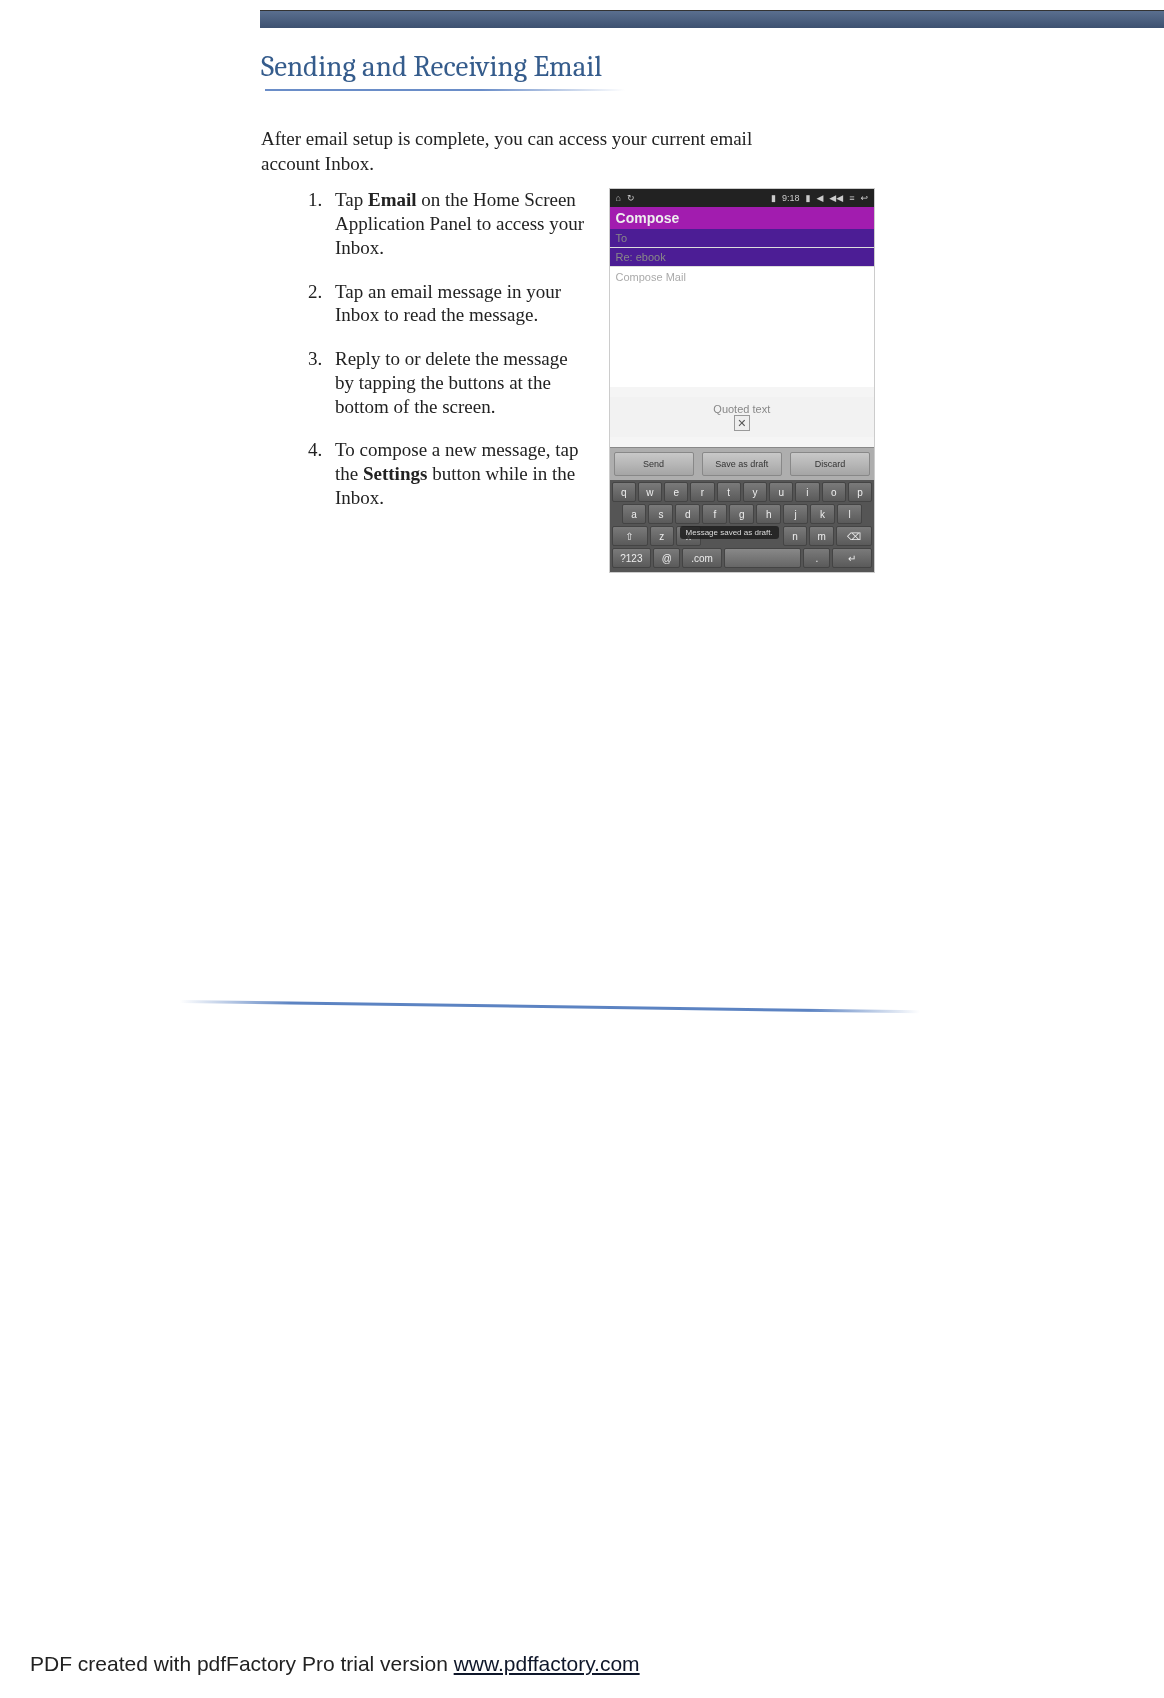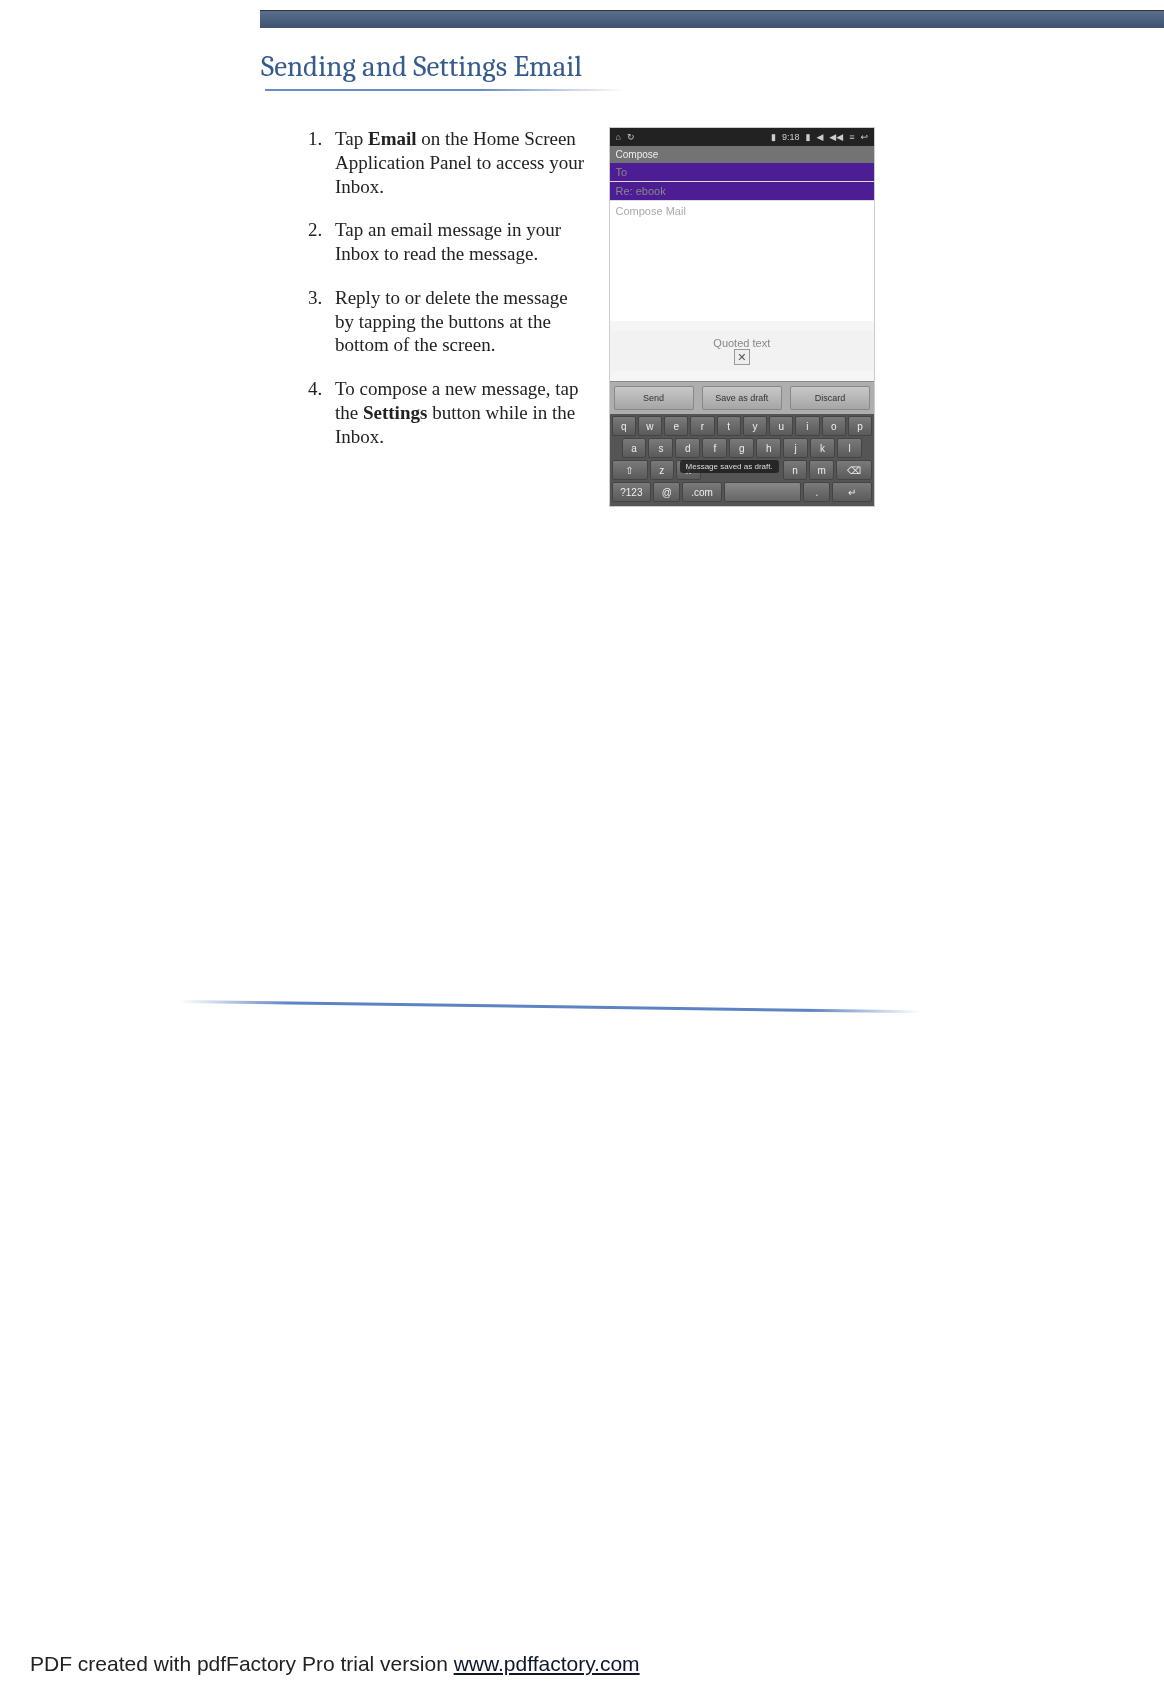--- a/index.html
+++ b/index.html
@@ -91,24 +91,25 @@
       display: flex;
       align-items: center;
       justify-content: space-between;
       padding: 0 6px;
       color: #ccc;
       font-size: 9px;
     }
     .status-left { display: flex; gap: 6px; }
     .status-right { display: flex; gap: 6px; align-items: center; }
     .compose-label {
-      background: #737373;
+      background: #a21caf;
       color: #eee;
       padding: 3px 6px;
-      font-size: 10px;
+      font-size: 14px;
+      font-weight: bold;
     }
     .field {
       background: #4c1d95;
       border-bottom: 1px solid #ddd;
       padding: 3px 6px;
       color: #888;
       height: 19px;
       font-size: 11px;
     }
     .compose-body {
@@ -205,23 +206,27 @@
       color: #222;
     }
     .footer a { color: #0f172a; text-decoration: underline; }
   </style>
 </head>
 <body>
 
 <div class="top-banner"></div>
 
 <div class="content-wrap">
-  <h1 class="section-heading">Sending and Settings Email</h1>
+  <h1 class="section-heading">Sending and Receiving Email</h1>
   <div class="heading-rule"></div>
 
+  <p class="intro">
+    <span>After email setup is complete, you can access your current email</span><br>
+    <span>account Inbox.</span>
+  </p>
 
   <div class="body-row">
     <ol class="steps" start="1">
       <li>
         <span>Tap </span><span class="bold">Email</span><span> on the Home Screen Application Panel to access your Inbox.</span>
       </li>
       <li>Tap an email message in your Inbox to read the message.</li>
       <li>Reply to or delete the message by tapping the buttons at the bottom of the screen.</li>
       <li>
         <span>To compose a new message, tap the </span><span class="bold">Settings</span><span> button while in the Inbox.</span>

